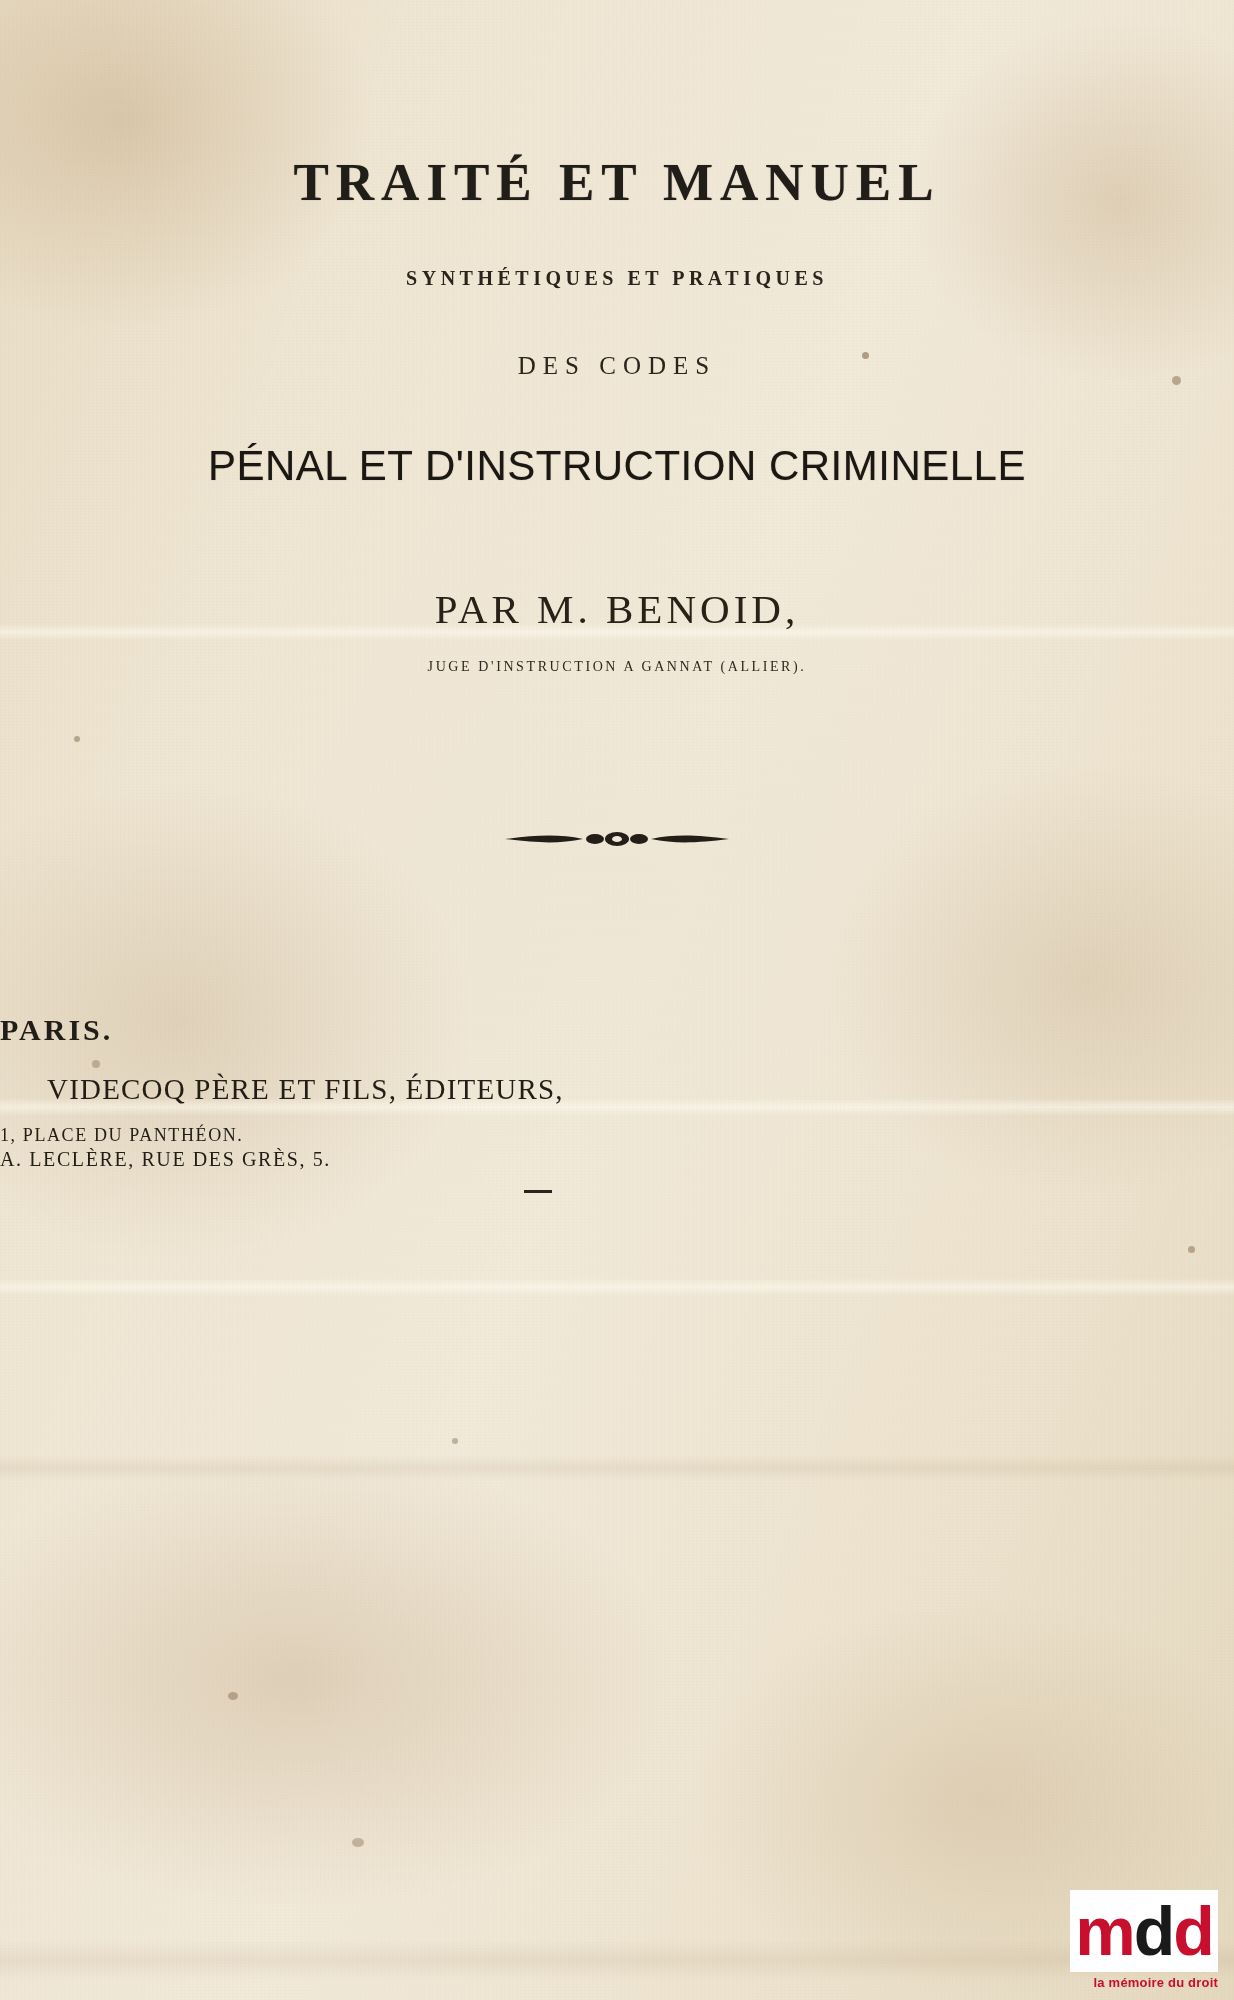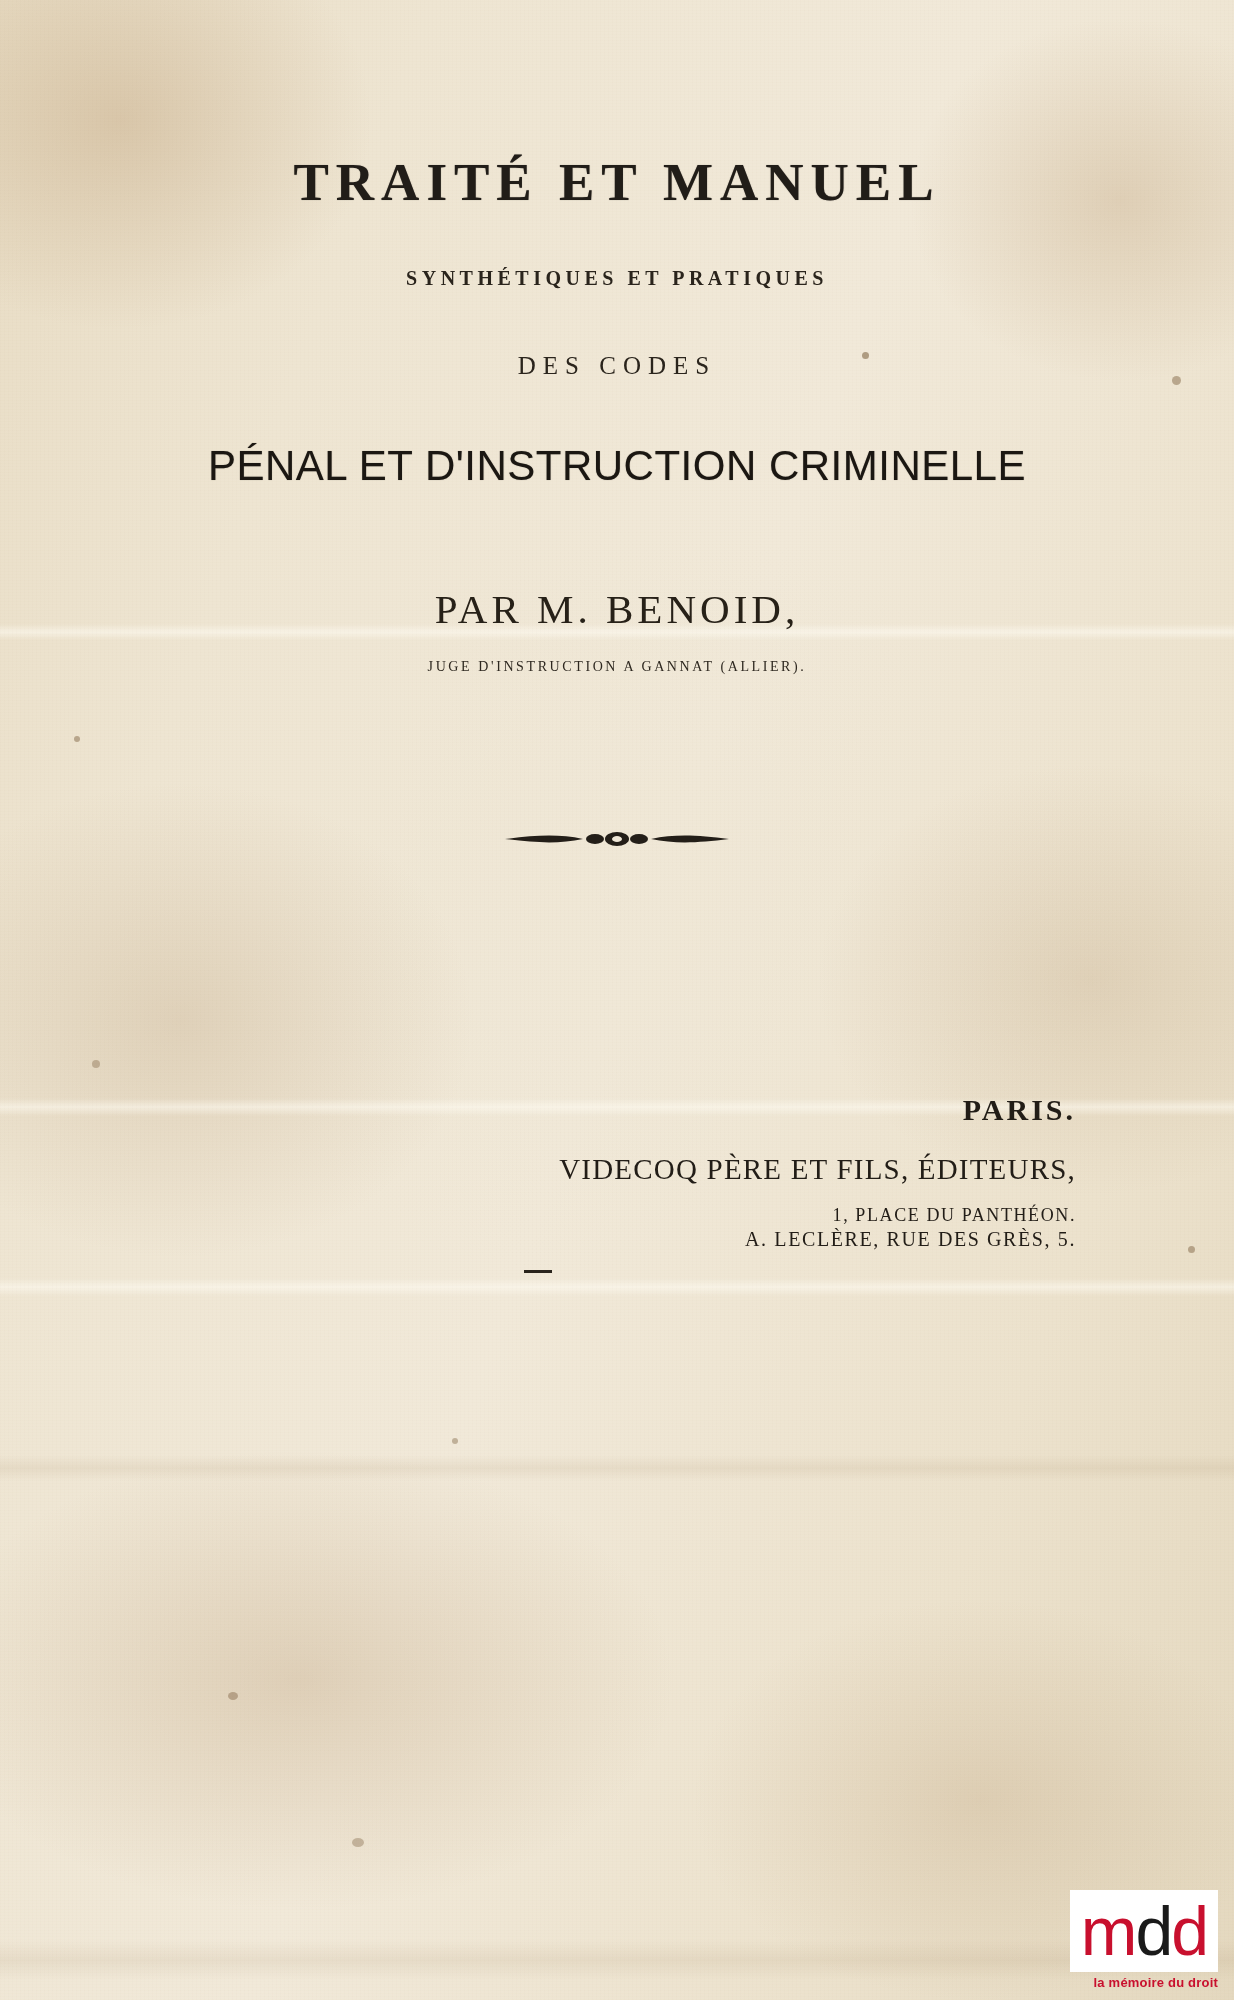--- a/index.html
+++ b/index.html
@@ -124,23 +124,23 @@
     width: 1234px;
     text-align: center;
     pointer-events: none;
   }
   #ornament svg { display: inline-block; }
 
   
   #imprint {
     position: absolute;
     left: 0;
-    top: 1093px;
+    top: 1013px;
     width: 1076px;
-    text-align: right;
+    text-align: left;
     color: #221d17;
   }
   .i-city {
     font-family: "Liberation Serif", serif;
     font-weight: 700;
     font-size: 30px;
     letter-spacing: 3px;
   }
   .i-pub {
     font-family: "Liberation Serif", serif;
@@ -188,21 +188,21 @@
   }
   #logo-mark {
     display: block;
     margin-left: auto;
     width: 148px;
     height: 82px;
     background: #ffffff;
     border: 0;
     position: relative;
     font-family: "Liberation Sans", sans-serif;
-    font-weight: 400;
+    font-weight: 700;
     font-size: 68px;
     line-height: 82px;
     letter-spacing: -2px;
     color: #c8102e;
     text-align: center;
     box-sizing: border-box;
   }
   #logo-mark .blk { color: #1a1a1a; }
   #logo-tag {
     margin-top: 3px;

